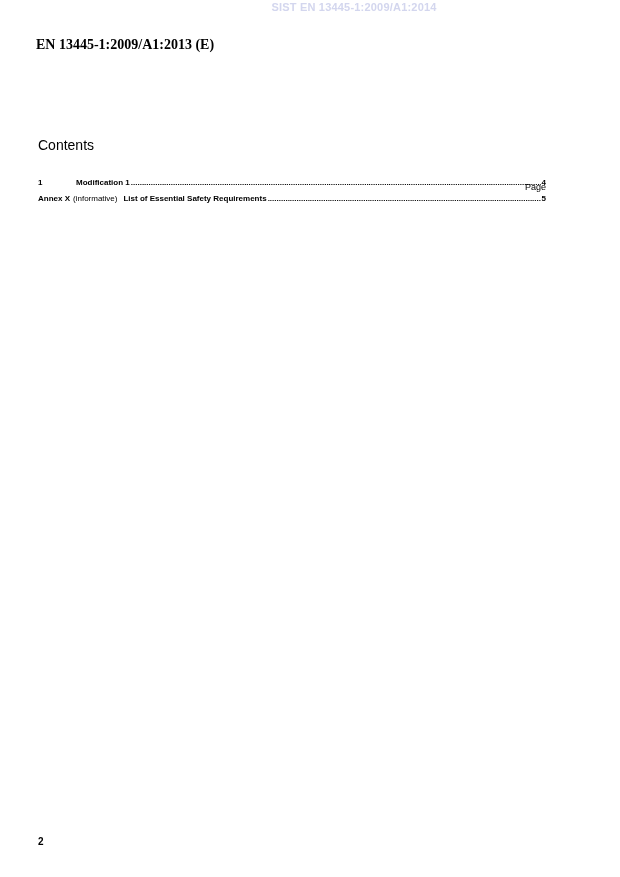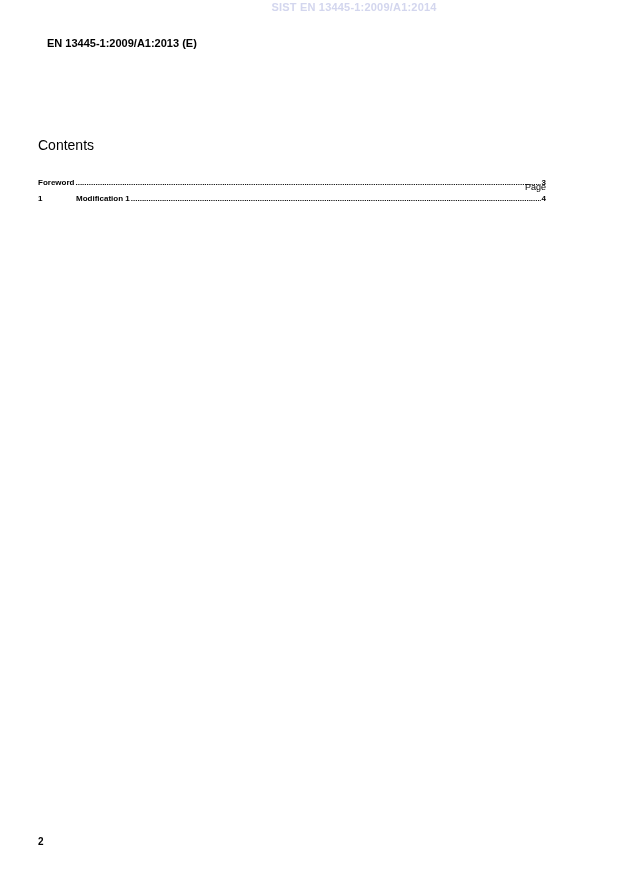--- a/index.html
+++ b/index.html
@@ -1,20 +1,20 @@
 <!DOCTYPE html>
 <html><head>
 <meta charset="utf-8">
 <style>
   html, body { margin: 0; padding: 0; background: #ffffff; }
   body { width: 620px; height: 877px; position: relative; overflow: hidden;
          font-family: "Liberation Sans", sans-serif; color: #000; }
   .watermark { position: absolute; top: 1px; left: 0; width: 620px; text-align: center;
                font-size: 11px; font-weight: bold; color: #d3d6ee; letter-spacing: 0.2px; padding-left: 44px; }
-  .doc-id { position: absolute; top: 37px; left: 47px; font-size: 11px; font-weight: bold; }
+  .doc-id { position: absolute; top: 37px; left: 36px; font-size: 14px; font-weight: bold; font-family: Liberation Serif, serif; }
   .contents-title { position: absolute; top: 137px; left: 38px; font-size: 14px; font-weight: normal; }
   .page-label { position: absolute; top: 142px; right: 74px; font-size: 9px; margin-top: 40px; }
   .toc { position: absolute; top: 178px; left: 38px; width: 508px; font-size: 8px; }
   .toc-row { display: flex; align-items: baseline; height: 16px; white-space: nowrap; }
   .toc-row .b { font-weight: bold; }
   .toc-row .num { font-weight: bold; width: 38px; }
   .leader { flex: 1; overflow: hidden; font-weight: bold; margin: 0 1px; }
   .leader::before { content: "....................................................................................................................................................................................................................................................."; letter-spacing: 0px; }
   .pg { font-weight: bold; }
   .footer-page { position: absolute; top: 836px; left: 38px; font-size: 10px; font-weight: bold; }
@@ -23,25 +23,27 @@
 <body>
 
 <div class="watermark">SIST EN 13445-1:2009/A1:2014</div>
 <div class="doc-id">EN 13445-1:2009/A1:2013 (E)</div>
 
 <div class="contents-title">Contents</div>
 <div class="page-label">Page</div>
 
 <div class="toc">
   <div class="toc-row">
-    <span class="b">Foreword</span>
-    <span class="leader"></span>
-    <span class="pg">3</span>
-  </div>
-  <div class="toc-row">
     <span class="num">1</span>
     <span class="b">Modification 1</span>
     <span class="leader"></span>
     <span class="pg">4</span>
+  </div>
+  <div class="toc-row">
+    <span class="b">Annex X</span>
+    <span style="margin-left:3px;">(informative)</span>
+    <span class="b" style="margin-left:6px;">List of Essential Safety Requirements</span>
+    <span class="leader"></span>
+    <span class="pg">5</span>
   </div>
 </div>
 
 <div class="footer-page">2</div>
 
 </body></html>

